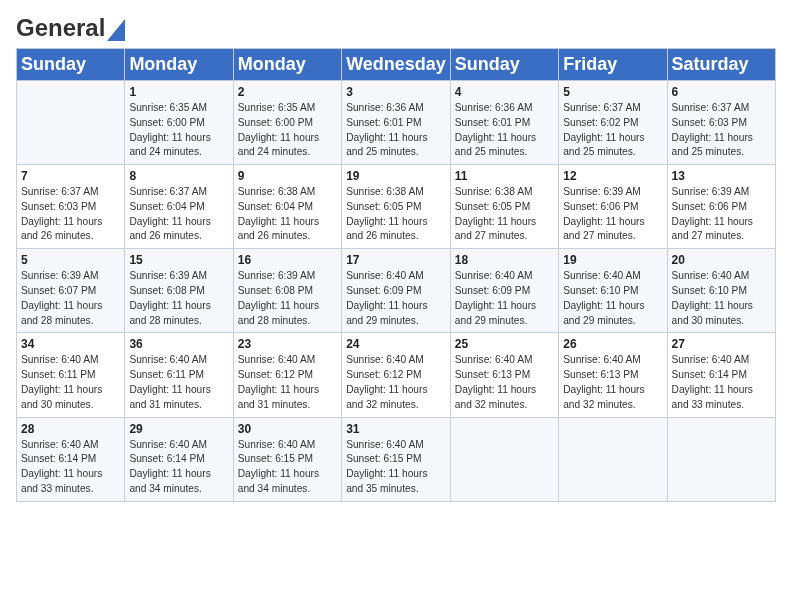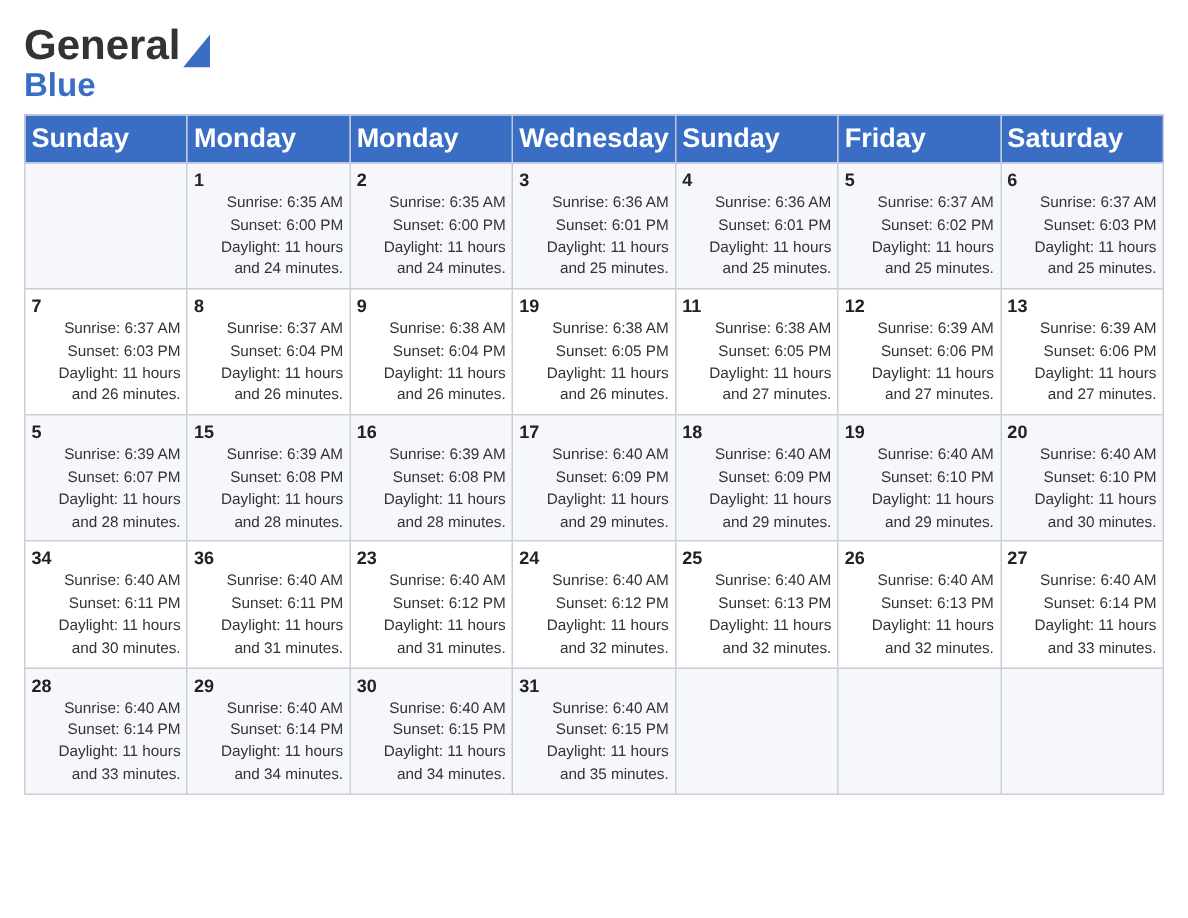--- a/index.html
+++ b/index.html
@@ -72,40 +72,38 @@
       font-weight: bold;
       font-size: 12px;
       color: #222;
       display: block;
       margin-bottom: 2px;
     }
     .day-info {
       font-size: 10.2px;
       color: #333;
       line-height: 1.45;
-      text-align: right;
     }
     .empty-cell {
       background: #f5f7fa;
     }
   </style>
 </head>
 <body>
 
 <div class="container">
   <div class="header-row">
     <div class="logo">
       <div>
         <div class="logo-line1">
-          <span style="font-size:28px;font-weight:bold;color:#333;">General</span>
+          <span style="font-size:24px;font-weight:bold;color:#333;">General</span>
           <svg width="18" height="22" viewBox="0 0 18 22" style="margin-left:2px;margin-bottom:1px;">
             <polygon points="0,22 18,22 18,0" fill="#3a6dc4"></polygon>
           </svg>
         </div>
-        <div style="font-size:22px;font-weight:bold;color:#3a6dc4;margin-top:-2px;">Blue</div>
       </div>
     </div>
     <div class="title-block">
       <div class="month-title"></div>
       <div class="location-title"></div>
     </div>
   </div>
 
   <table>
     <thead>

